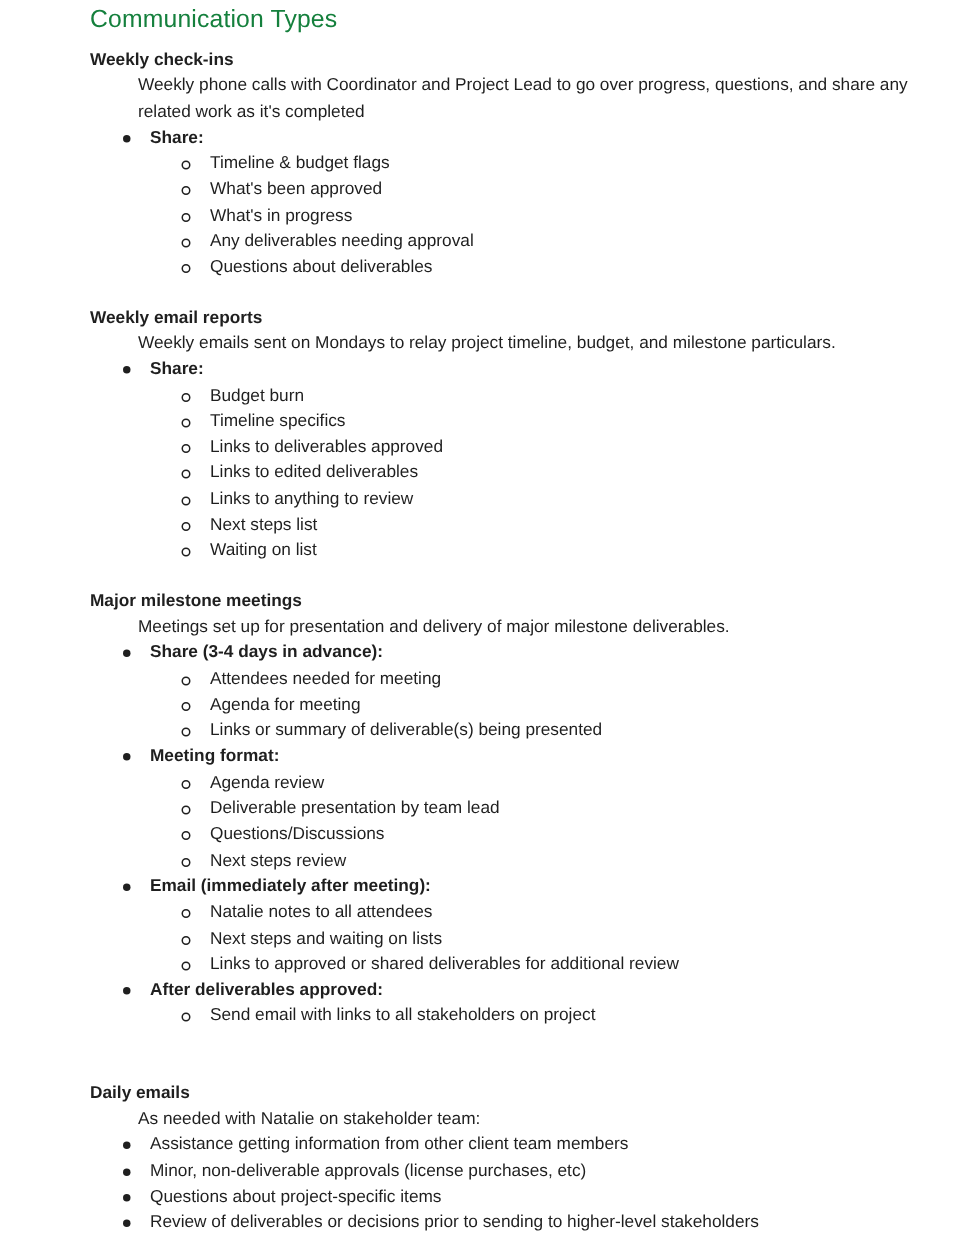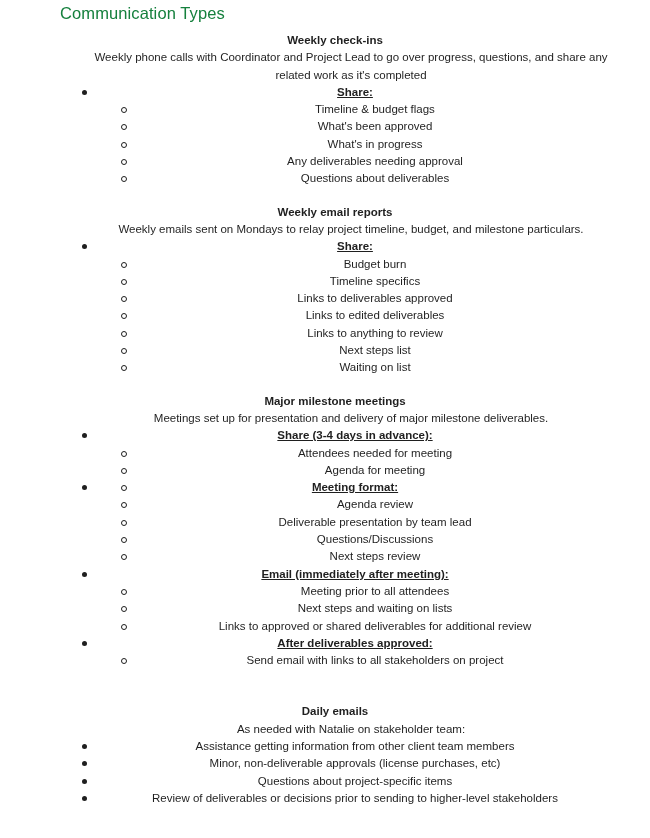--- a/index.html
+++ b/index.html
@@ -27,35 +27,34 @@
   .sec {
     margin: 0 0 16px 0;
   }
   .sec.gap-large {
     margin-bottom: 34px;
   }
   .ln {
     font-size: 11.5px;
     line-height: 17.3px;
     color: #1f1f1f;
-    text-align: center;
   }
   .hd {
     font-weight: 700;
   }
   .desc {
     max-width: 549px;
     margin-left: 32px;
   }
   .bullet {
     position: relative;
   }
   .b1 { padding-left: 40px; }
   .b2 { padding-left: 80px; }
-  .bold { font-weight: 700; text-decoration: underline; }
+  .bold { font-weight: 700; }
   .mk {
     position: absolute;
     top: 6px;
     width: 5px;
     height: 5px;
     border-radius: 50%;
     box-sizing: border-box;
   }
   .disc {
     left: 22px;
@@ -97,28 +96,28 @@
   <div class="ln bullet b2"><span class="mk circle"></span><span>Next steps list</span></div>
   <div class="ln bullet b2"><span class="mk circle"></span><span>Waiting on list</span></div>
 </div>
 
 <div class="sec gap-large">
   <div class="ln hd">Major milestone meetings</div>
   <div class="ln desc">Meetings set up for presentation and delivery of major milestone deliverables.</div>
   <div class="ln bullet b1 bold"><span class="mk disc"></span><span>Share (3-4 days in advance):</span></div>
   <div class="ln bullet b2"><span class="mk circle"></span><span>Attendees needed for meeting</span></div>
   <div class="ln bullet b2"><span class="mk circle"></span><span>Agenda for meeting</span></div>
-  <div class="ln bullet b2"><span class="mk circle"></span></div>
+  <div class="ln bullet b2"><span class="mk circle"></span><span>Links or summary of deliverable(s) being presented</span></div>
   <div class="ln bullet b1 bold"><span class="mk disc"></span><span>Meeting format:</span></div>
   <div class="ln bullet b2"><span class="mk circle"></span><span>Agenda review</span></div>
   <div class="ln bullet b2"><span class="mk circle"></span><span>Deliverable presentation by team lead</span></div>
   <div class="ln bullet b2"><span class="mk circle"></span><span>Questions/Discussions</span></div>
   <div class="ln bullet b2"><span class="mk circle"></span><span>Next steps review</span></div>
   <div class="ln bullet b1 bold"><span class="mk disc"></span><span>Email (immediately after meeting):</span></div>
-  <div class="ln bullet b2"><span class="mk circle"></span><span>Meeting prior to all attendees</span></div>
+  <div class="ln bullet b2"><span class="mk circle"></span><span>Natalie notes to all attendees</span></div>
   <div class="ln bullet b2"><span class="mk circle"></span><span>Next steps and waiting on lists</span></div>
   <div class="ln bullet b2"><span class="mk circle"></span><span>Links to approved or shared deliverables for additional review</span></div>
   <div class="ln bullet b1 bold"><span class="mk disc"></span><span>After deliverables approved:</span></div>
   <div class="ln bullet b2"><span class="mk circle"></span><span>Send email with links to all stakeholders on project</span></div>
 </div>
 
 <div class="sec">
   <div class="ln hd">Daily emails</div>
   <div class="ln desc">As needed with Natalie on stakeholder team:</div>
   <div class="ln bullet b1"><span class="mk disc"></span><span>Assistance getting information from other client team members</span></div>

